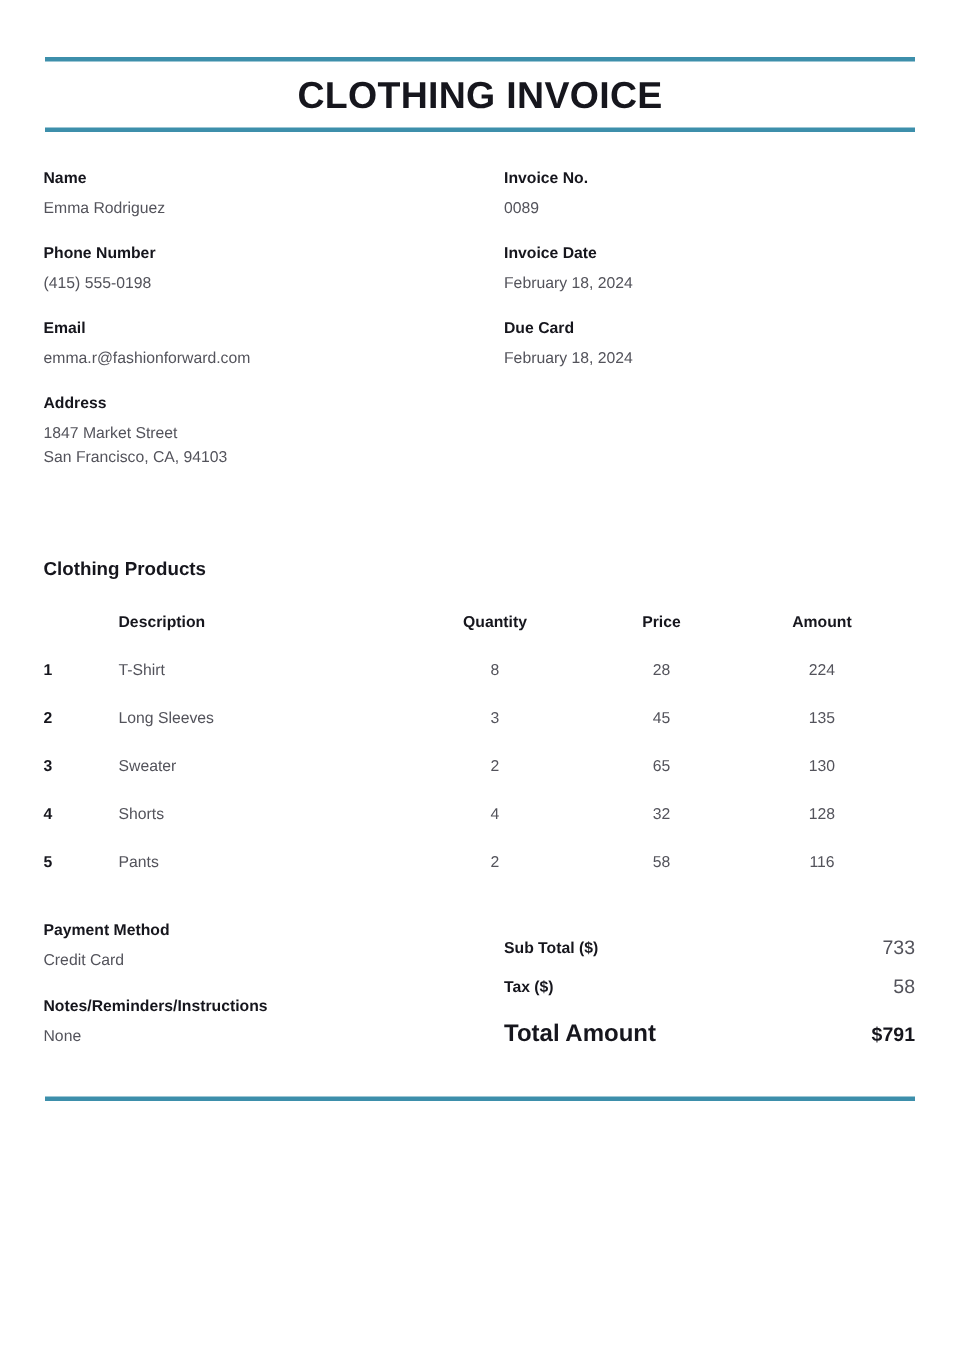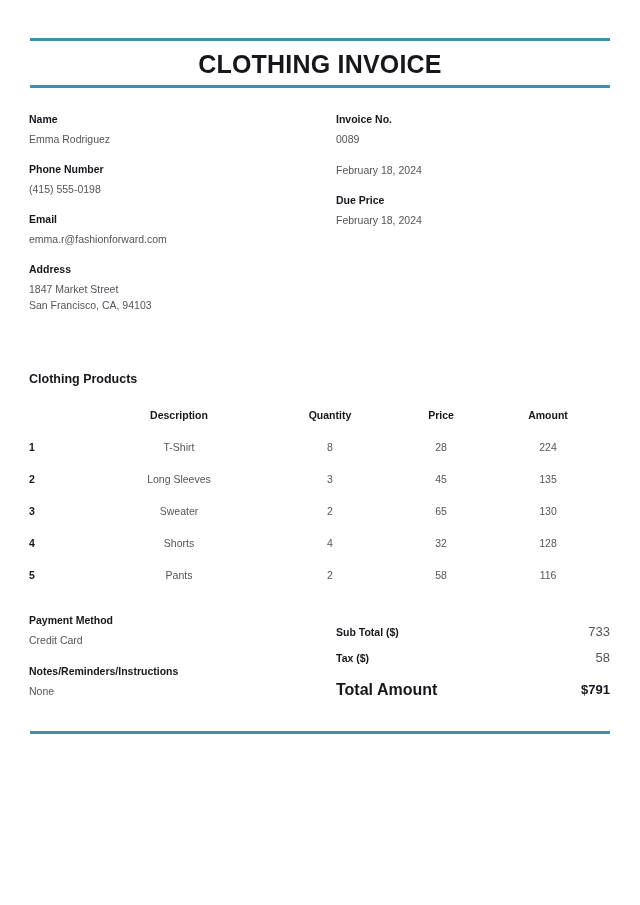--- a/index.html
+++ b/index.html
@@ -95,21 +95,21 @@
     position: relative;
     height: 32px;
   }
   .cell {
     position: absolute;
     top: 0;
     font-size: 10.5px;
     line-height: 14px;
   }
   .c-num   { left: 29px;  width: 30px; text-align: left; font-weight: bold; color: #16161d; }
-  .c-desc  { left: 79px;  width: 200px; text-align: center; color: #53535b; }
+  .c-desc  { left: 79px;  width: 200px; text-align: left; color: #53535b; }
   .c-qty   { left: 265px; width: 130px; text-align: center; color: #53535b; }
   .c-price { left: 381px; width: 120px; text-align: center; color: #53535b; }
   .c-amt   { left: 488px; width: 120px; text-align: center; color: #53535b; }
 
   .thead .cell {
     font-weight: bold;
     color: #16161d;
   }
   .thead .c-desc { color: #16161d; }
 
@@ -198,25 +198,26 @@
     </div>
 
     <div class="meta-col right">
 
       <div class="field">
         <div class="field-label">Invoice No.</div>
         <div class="field-value">0089</div>
       </div>
 
       <div class="field">
+        <div class="field-label">Invoice Date</div>
         <div class="field-value">February 18, 2024</div>
       </div>
 
       <div class="field">
-        <div class="field-label">Due Price</div>
+        <div class="field-label">Due Card</div>
         <div class="field-value">February 18, 2024</div>
       </div>
 
     </div>
 
   </div>
 
   <div class="section-title">Clothing Products</div>
 
   <div class="table">

